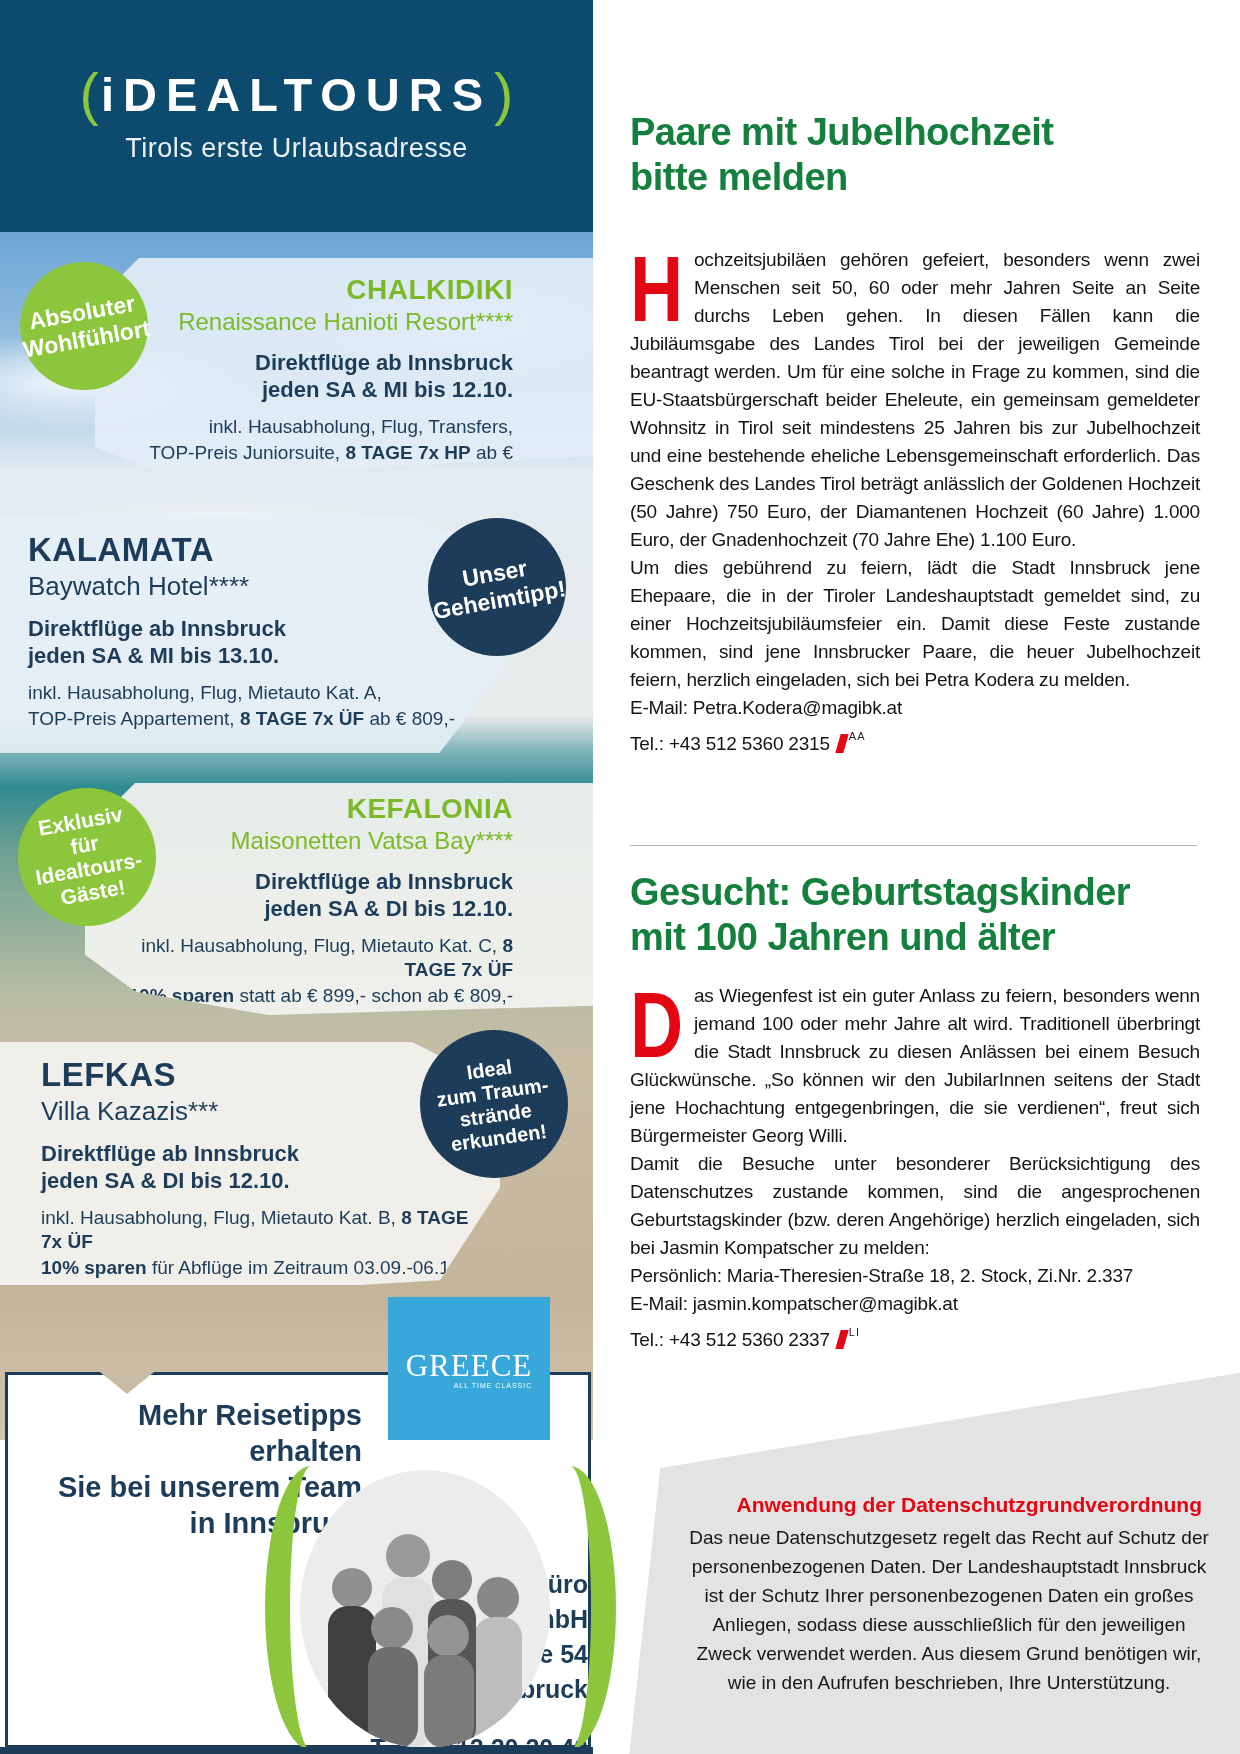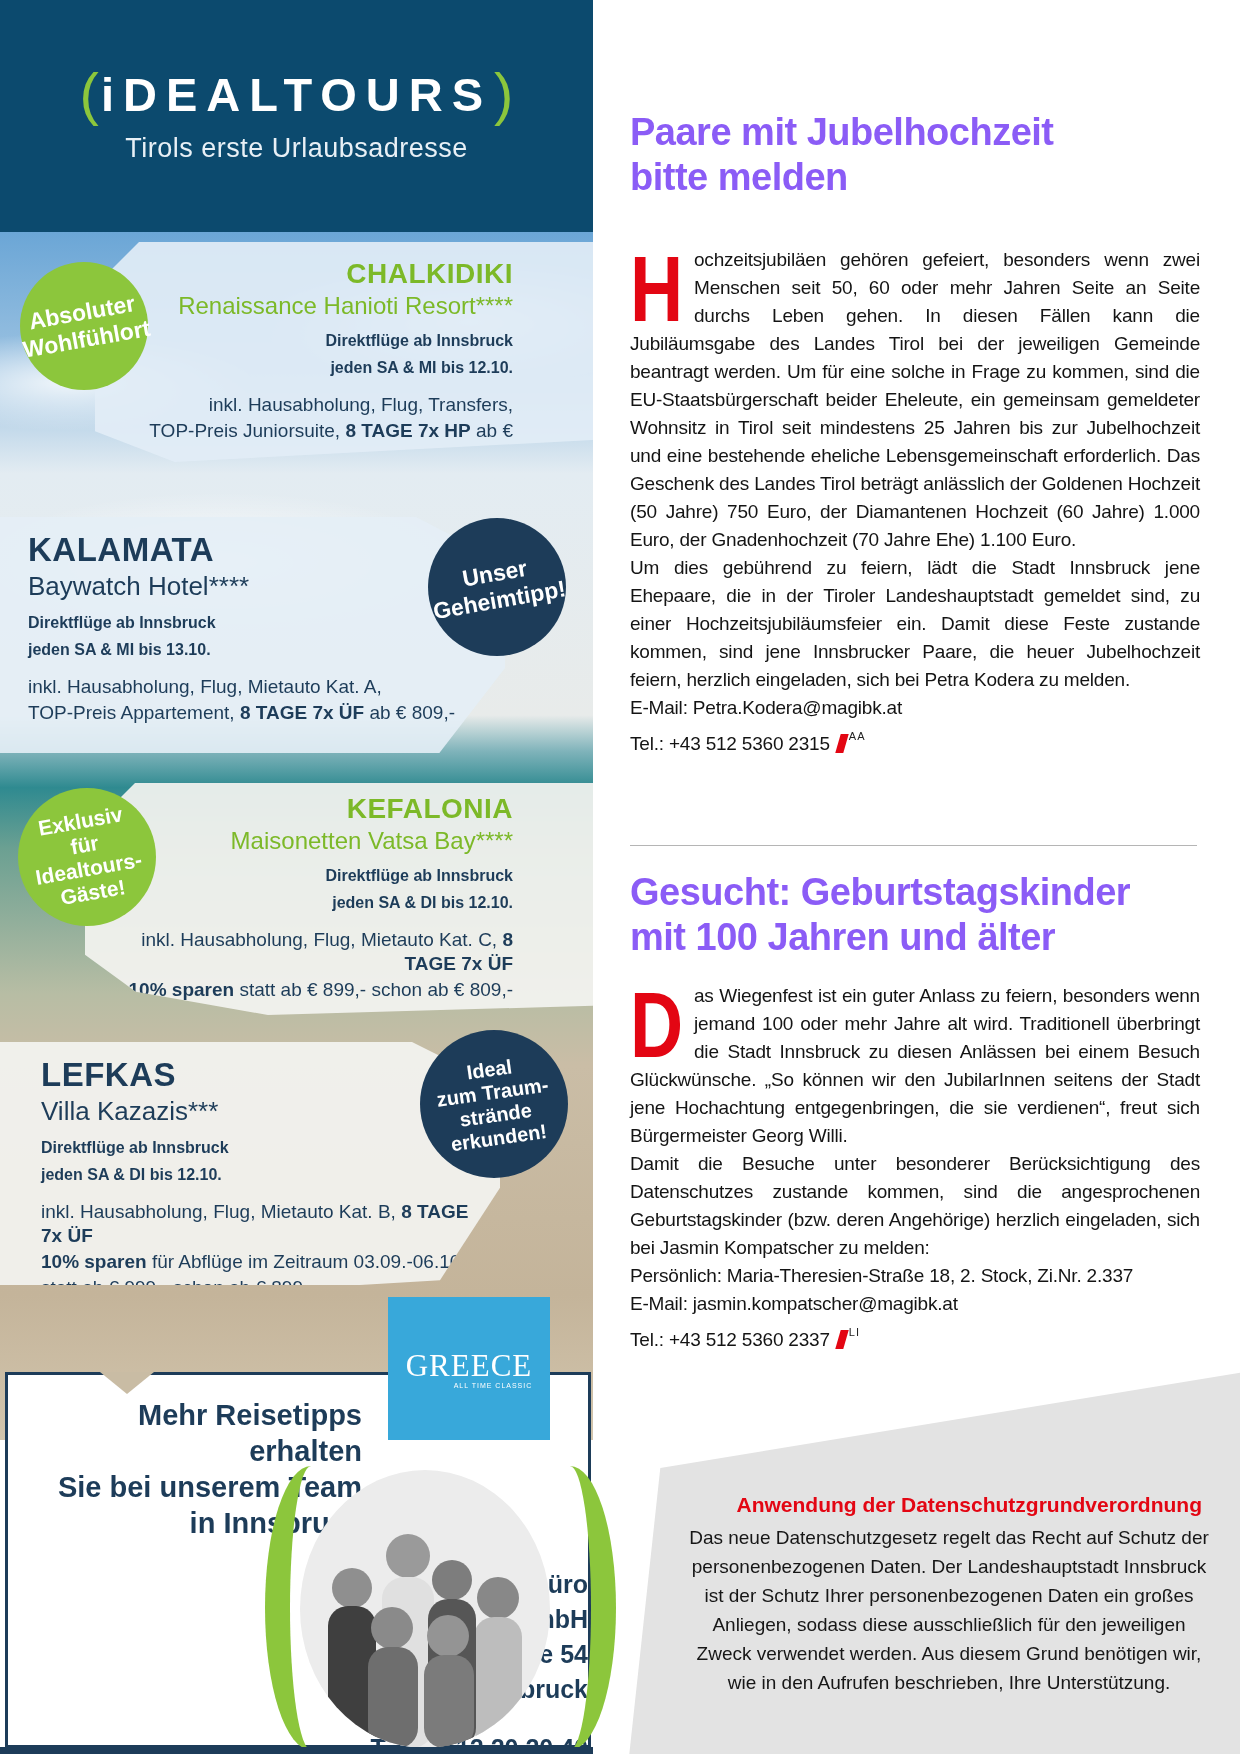--- a/index.html
+++ b/index.html
@@ -23,24 +23,24 @@
         #6ba6d6 0%, #9fc4e2 12%, #e3ecf2 20%, #e8ebea 40%,
         #7fb3ba 43%, #2f8a90 46%, #6ba092 51%, #b7bda4 63%,
         #cabda6 69%, #c4b49a 88%, #d2c5ad 100%);}
 
   .panel{position:absolute;color:#1d3c59;z-index:2;}
   .panel .loc{font-weight:bold;font-size:28px;letter-spacing:.5px;}
   .panel .loc.big{font-size:33px;}
   .panel .hotel{font-size:24px;margin-top:2px;}
   .panel .hotel.big{font-size:26px;}
   .green{color:#7cb928;}
-  .sched{font-size:16px;font-weight:bold;line-height:27px;margin-top:7px;}
+  .sched{font-size:22px;font-weight:bold;line-height:27px;margin-top:13px;}
   .det{font-size:19px;line-height:24px;margin-top:12px;}
   .det.tight{margin-top:2px;}
-  .p1{left:95px;top:242px;width:498px;height:220px;background:rgba(226,237,246,.92);
+  .p1{left:95px;top:258px;width:498px;height:220px;background:rgba(226,237,246,.92);
       clip-path:polygon(44px 0,100% 0,100% 90%,16% 100%,0 86%,0 44px);
       text-align:right;padding:16px 80px 0 20px;box-sizing:border-box;}
   .p2{left:0;top:517px;width:505px;height:236px;background:rgba(228,238,246,.9);
       clip-path:polygon(0 0,416px 0,100% 46px,100% 64%,87% 100%,0 100%);
       text-align:left;padding:14px 30px 0 28px;box-sizing:border-box;}
   .p3{left:85px;top:783px;width:508px;height:232px;background:rgba(243,243,240,.93);
       clip-path:polygon(50px 0,100% 0,100% 96%,36% 100%,10% 90%,0 74%,0 50px);
       text-align:right;padding:10px 80px 0 20px;box-sizing:border-box;}
   .p4{left:0;top:1042px;width:500px;height:243px;background:rgba(243,243,240,.93);
       clip-path:polygon(0 0,412px 0,100% 44px,100% 60%,88% 98%,72% 100%,0 100%);
@@ -75,21 +75,21 @@
   .cb-tel{margin:24px 0 0 24px;color:#1d3c59;font-weight:bold;font-size:25px;line-height:35px;}
 
   .paren-arc{position:absolute;border-radius:50%;z-index:4;}
   .arc-left{left:265px;top:1466px;width:92px;height:284px;border-left:25px solid #8cc63c;box-sizing:border-box;}
   .arc-right{left:524px;top:1466px;width:92px;height:284px;border-right:25px solid #8cc63c;box-sizing:border-box;}
   .team-circle{position:absolute;left:300px;top:1470px;width:250px;height:278px;border-radius:50%;
                background:#ececec;overflow:hidden;z-index:3;}
   .navy-strip{position:absolute;left:0;top:1747px;width:593px;height:7px;background:#1d3c59;z-index:5;}
 
   
-  .headline{position:absolute;left:630px;width:575px;color:#8b5cf6;font-weight:bold;
+  .headline{position:absolute;left:630px;width:575px;color:#15803d;font-weight:bold;
             font-size:38px;line-height:45px;letter-spacing:-.5px;}
   #hl1{top:110px;} #hl2{top:870px;}
   .body-block{position:absolute;left:630px;width:570px;font-size:19px;line-height:28px;
               color:#141414;letter-spacing:-.2px;}
   #bd1{top:246px;} #bd2{top:982px;}
   .just{text-align:justify;margin:0;}
   .plain{margin:0;}
   .dropcap{float:left;font-weight:bold;color:#e30613;font-size:92px;line-height:76px;
            width:56px;margin:5px 8px 0 0;transform:scaleX(.8);transform-origin:0 50%;}
   .rslash{display:inline-block;width:8px;height:19px;background:#e30613;

